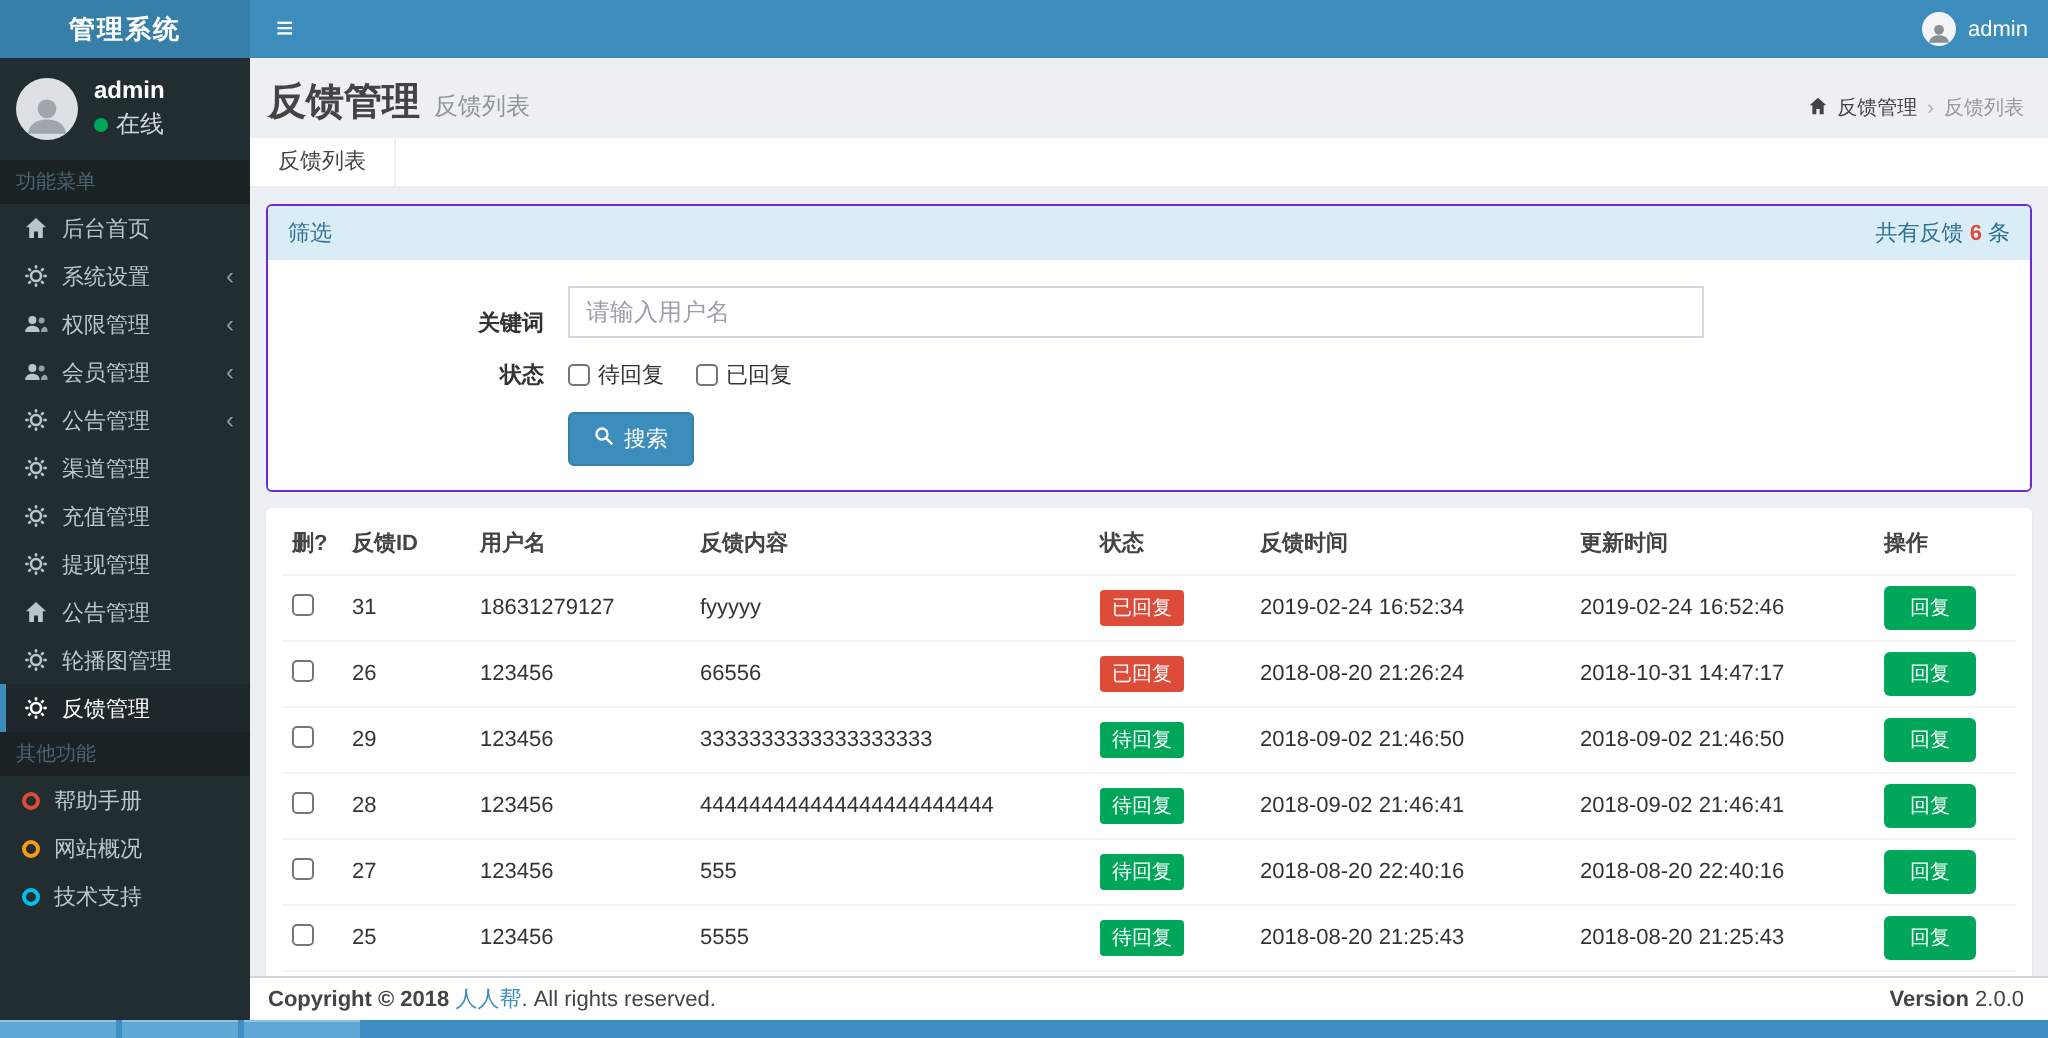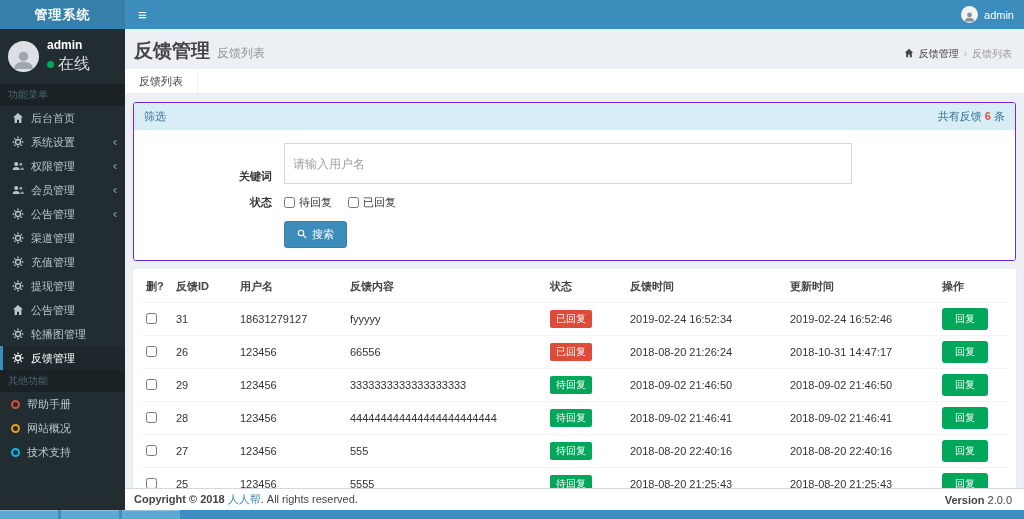--- a/index.html
+++ b/index.html
@@ -18,21 +18,21 @@
     display:flex; align-items:flex-end; justify-content:center; }
   .avatar-sm svg { width:13px; height:13px; }
 
   
   .sidebar { position:absolute; top:29px; left:0; width:125px; bottom:9px; background:#222d32; }
   .user-panel { display:flex; gap:8px; padding:9px 8px; align-items:center; }
   .avatar-lg { width:31px; height:31px; border-radius:50%; background:#dce0e5; overflow:hidden;
     display:flex; align-items:flex-end; justify-content:center; flex:0 0 31px; }
   .avatar-lg svg { width:25px; height:25px; }
   .up-name { color:#fff; font-size:12px; font-weight:bold; line-height:14px; }
-  .up-status { color:#cfd6db; font-size:16px; display:flex; align-items:center; gap:4px; margin-top:2px; }
+  .up-status { color:#cfd6db; font-size:12px; display:flex; align-items:center; gap:4px; margin-top:2px; }
   .dot-green { width:7px; height:7px; border-radius:50%; background:#00a65a; display:inline-block; }
   .side-section { background:#1a2226; color:#4b646f; font-size:10px; padding:4px 8px; }
   .side-item { display:flex; align-items:center; gap:7px; height:24px; padding:0 8px;
     color:#b8c7ce; font-size:11px; cursor:pointer; border-left:3px solid transparent; }
   .side-item.active { background:#1e282c; color:#fff; border-left-color:#3c8dbc; }
   .side-item .lbl { flex:1; white-space:nowrap; overflow:hidden; }
   .chev { font-size:12px; color:#8aa4af; }
   .s-icon { width:13px; height:13px; display:inline-flex; align-items:center; justify-content:center; }
   .s-icon svg { display:none; width:12px; height:12px; }
   .s-icon.ic-home .svg-home { display:block; }
@@ -55,21 +55,21 @@
   .tab { padding:0 14px; line-height:25px; font-size:11px; color:#444; background:#fff;
     border-right:1px solid #f1f1f1; cursor:pointer; }
 
   .filter-box { margin:8px 8px 0 8px; border:1px solid #6d28d9; border-radius:3px; overflow:hidden; background:#fff; }
   .filter-head { background:#d9edf7; color:#31708f; font-size:11px; padding:6px 10px;
     display:flex; justify-content:space-between; align-items:center; }
   .count-num { color:#dd4b39; font-weight:bold; }
   .filter-body { padding:13px 10px 12px 10px; background:#fff; }
   .form-row { display:flex; align-items:flex-end; margin-bottom:11px; }
   .form-label { width:140px; text-align:right; padding-right:12px; font-size:11px; font-weight:bold; color:#333; }
-  .txt-input { width:568px; height:41px; border:1px solid #d2d6de; padding:0 8px; font-size:12px; color:#be185d;
+  .txt-input { width:568px; height:26px; border:1px solid #d2d6de; padding:0 8px; font-size:12px; color:#be185d;
     font-family:"Liberation Sans","DejaVu Sans",sans-serif; }
   .txt-input::placeholder { color:#9aa0a6; }
   .checks { display:flex; gap:16px; font-size:11px; color:#333; align-items:center; }
   .checks label { display:flex; align-items:center; gap:4px; cursor:pointer; }
   .checks input { width:11px; height:11px; }
   .btn-search { margin-left:140px; background:#3c8dbc; border:1px solid #367fa9; color:#fff; font-size:11px;
     padding:5px 12px; border-radius:3px; display:inline-flex; align-items:center; gap:5px; cursor:pointer; }
 
   .table-box { margin:8px; background:#fff; border-radius:3px; box-shadow:0 1px 1px rgba(0,0,0,.08); padding:2px 8px 8px 8px; }
   table { width:100%; border-collapse:collapse; font-size:11px; color:#333; }

